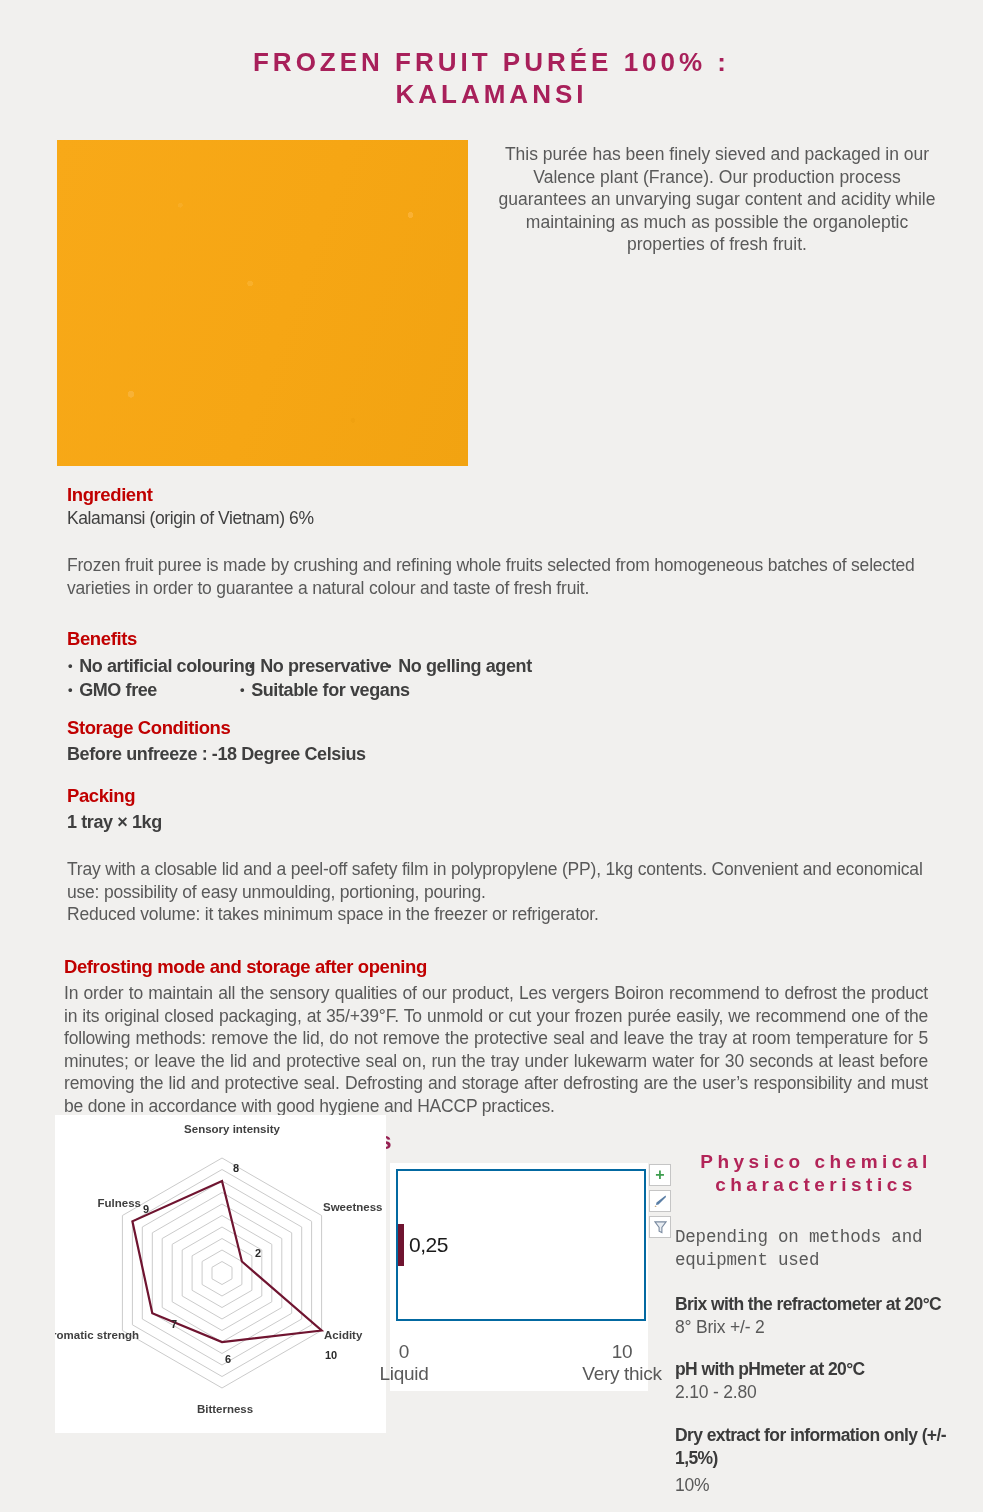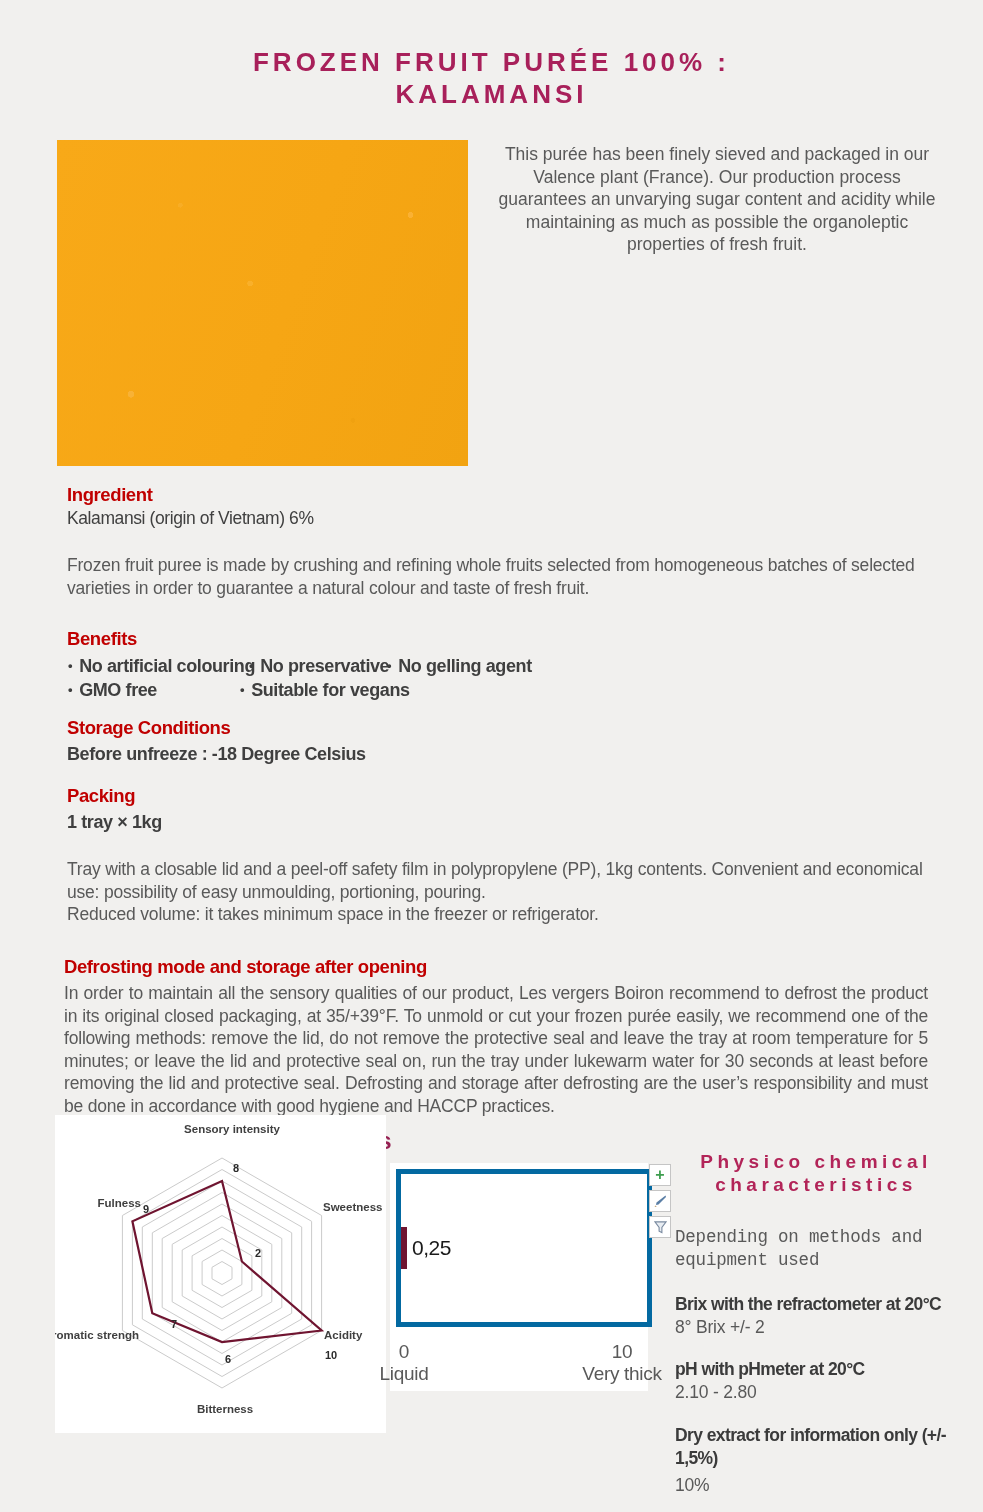--- a/index.html
+++ b/index.html
@@ -38,21 +38,21 @@
   .body-gray{color:#595959; font-size:17.5px; letter-spacing:-0.2px; line-height:22.5px;}
   .bullet-dot{font-size:13px; vertical-align:2px; margin-right:7px;}
   
   .organo-h{left:62px; top:1128px; color:#952052; white-space:nowrap;}
   .organo-small{font-size:16px; font-weight:bold; letter-spacing:3px;}
   .organo-large{font-size:23px; font-weight:bold; letter-spacing:2px;}
   
   .radar-panel{left:55px; top:1115px; width:331px; height:318px; background:#ffffff;}
   .consistency-panel{left:390px; top:1163px; width:258px; height:228px; background:#ffffff;}
   .plot-box{position:absolute; left:6px; top:6px; width:246px; height:148px;
-            border:5px solid #0369a1; background:#fff;}
+            border:2px solid #0369a1; background:#fff;}
   .consistency-bar{position:absolute; left:0; top:53px; height:42px; background:#6f1430;}
   .bar-value{position:absolute; left:11px; top:53px; color:#1a1a1a; font-size:21px;
              letter-spacing:-0.5px; line-height:42px;}
   .axis-group{position:absolute; top:178px; text-align:center; color:#595959;
               font-size:19px; line-height:22px; letter-spacing:-0.3px;}
   .axis-left{left:-18px; width:64px;}
   .axis-right{left:190px; width:84px;}
   
   .chart-buttons{left:649px; top:1164px; display:flex; flex-direction:column; gap:4px;}
   .chart-btn{width:22px; height:22px; border:1px solid #c5c5c5; background:#fff;

